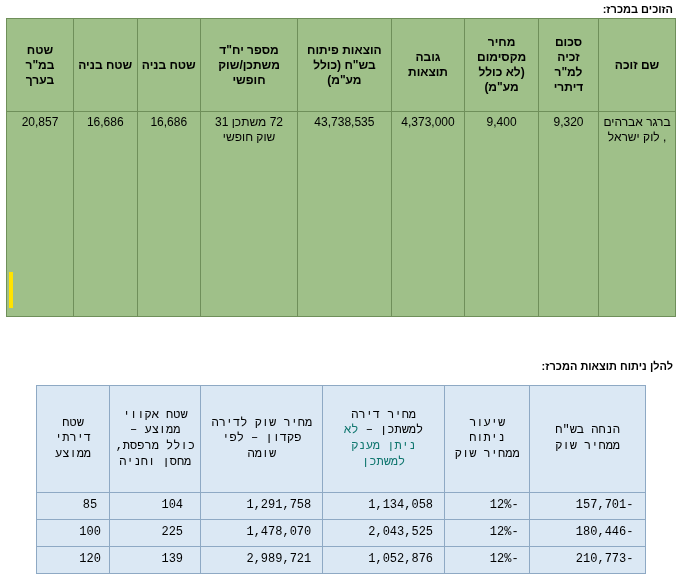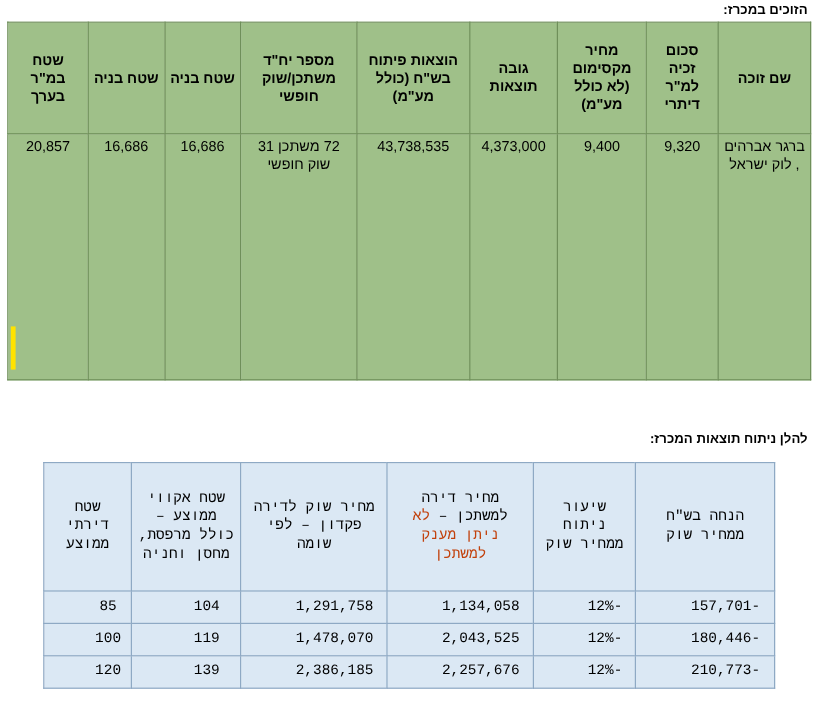--- a/index.html
+++ b/index.html
@@ -103,21 +103,21 @@
   #analysis-table thead th {
     font-weight: normal;
     height: 100px;
     vertical-align: middle;
   }
   #analysis-table tbody td {
     height: 20px;
     padding-left: 39px;
   }
   .red-note {
-    color: #c2410c;
+    color: #0f766e;
   }
 </style>
 </head>
 <body>
 
 <div class="section-title" id="winners-title">הזוכים במכרז:</div>
 
 <table id="winners-table">
   <colgroup>
     <col style="width:11.5%">
@@ -188,25 +188,25 @@
       <td>1,134,058</td>
       <td>1,291,758</td>
       <td>104</td>
       <td>85</td>
     </tr>
     <tr>
       <td>-180,446</td>
       <td>-12%</td>
       <td>2,043,525</td>
       <td>1,478,070</td>
-      <td>119</td>
+      <td>225</td>
       <td>100</td>
     </tr>
     <tr>
       <td>-210,773</td>
       <td>-12%</td>
-      <td>2,257,676</td>
-      <td>2,386,185</td>
+      <td>1,052,876</td>
+      <td>2,989,721</td>
       <td>139</td>
       <td>120</td>
     </tr>
   </tbody>
 </table>
 
 </body></html>

